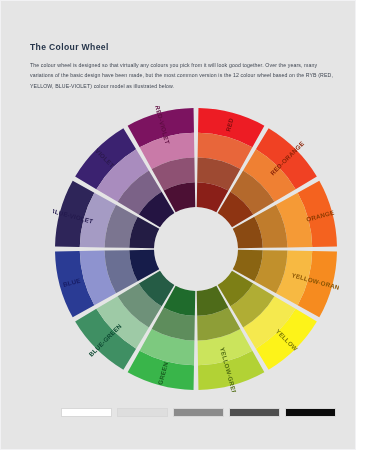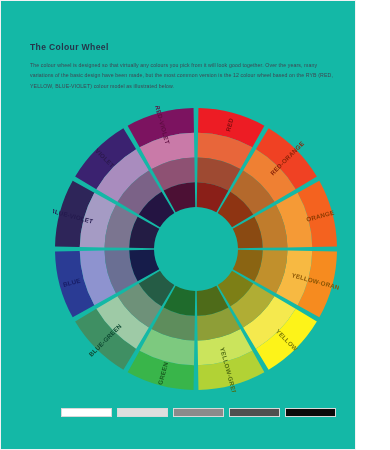--- a/index.html
+++ b/index.html
@@ -9,21 +9,21 @@
     height: 450px;
     background: #ffffff;
     font-family: "Liberation Sans", sans-serif;
     overflow: hidden;
   }
 
   #page {
     position: relative;
     width: 356px;
     height: 450px;
-    background: #14b8a6;
+    background: #e5e5e5;
     border: 1px solid #f2f2f4;
   }
 
   
   #doc-title {
     position: absolute;
     left: 29px;
     top: 41px;
     font-size: 8.6px;
     font-weight: bold;

